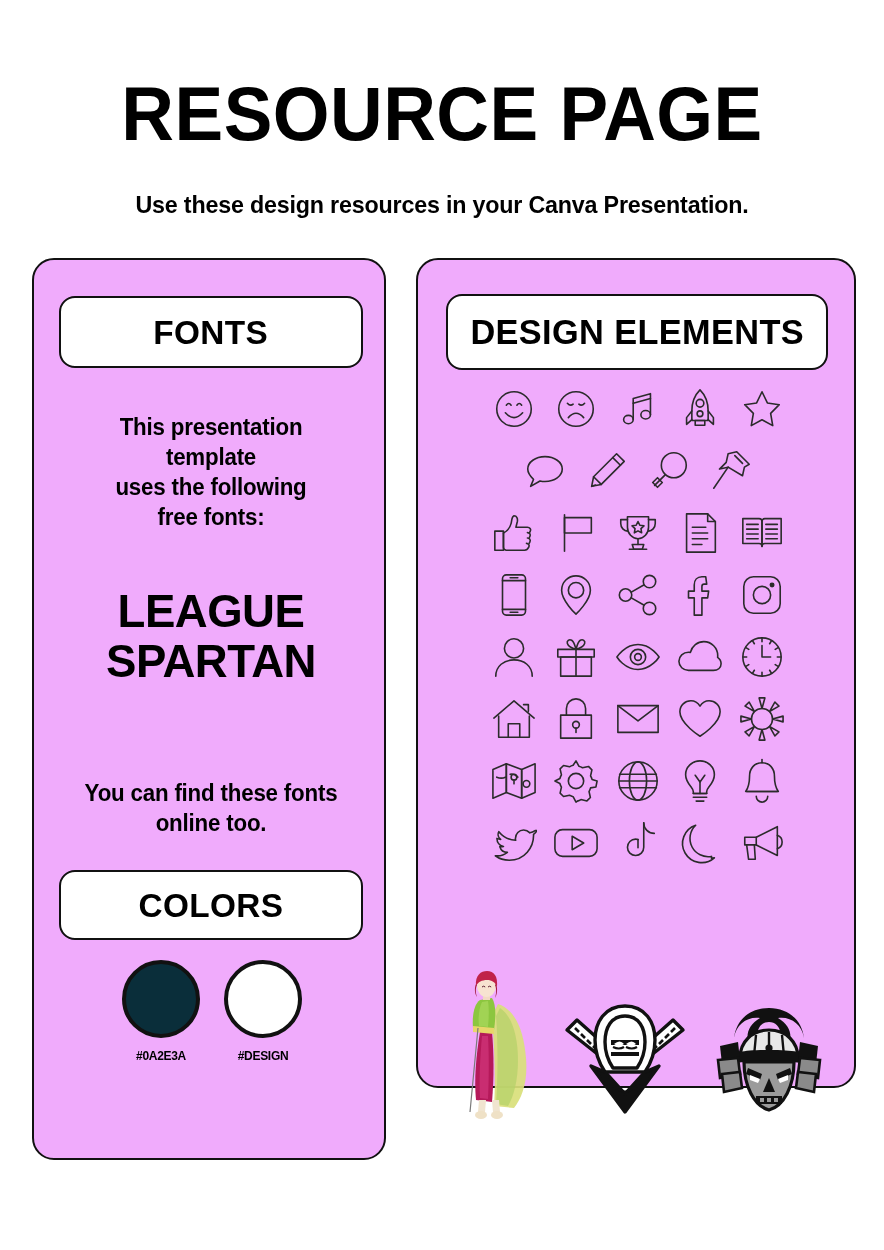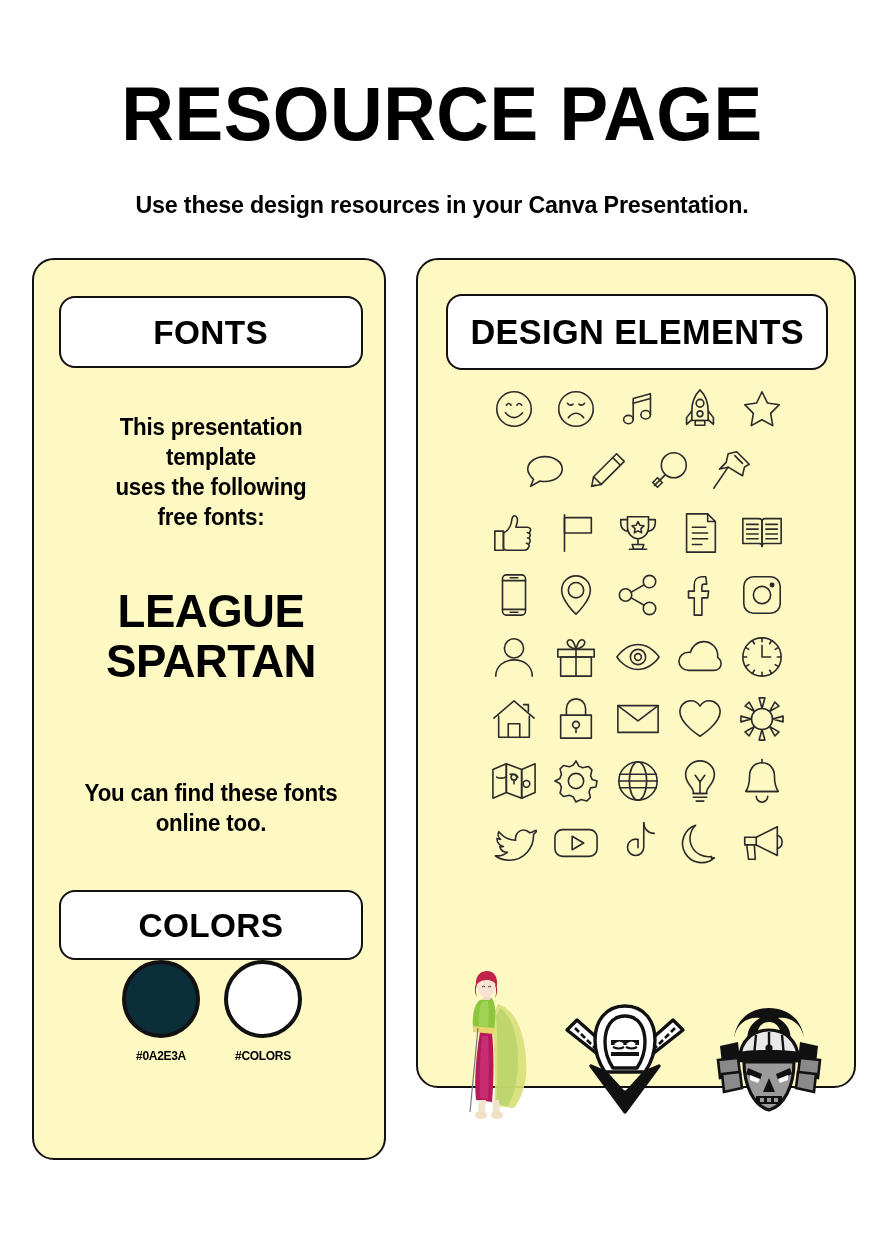--- a/index.html
+++ b/index.html
@@ -43,21 +43,21 @@
     letter-spacing: -0.2px;
     transform: scaleX(0.97);
     color: #000;
   }
 
   
   .card {
     position: absolute;
     border: 2.2px solid #111111;
     border-radius: 22px;
-    background: #fef9c3;
+    background: #f0abfc;
     box-sizing: border-box;
   }
   #card-fonts  { left: 32px;  top: 258px; width: 354px; height: 902px; }
   #card-design { left: 416px; top: 258px; width: 440px; height: 830px; }
 
   
   .pill {
     position: absolute;
     border: 2.2px solid #111111;
     border-radius: 16px;
@@ -70,21 +70,21 @@
   .pill-label {
     font-family: "Liberation Sans Narrow", "Liberation Sans", sans-serif;
     font-weight: 700;
     font-size: 34px;
     line-height: 34px;
     letter-spacing: 0.4px;
     transform: scaleX(0.98);
     white-space: nowrap;
   }
   #pill-fonts  { left: 25px;  top: 36px;  width: 304px; height: 72px; }
-  #pill-colors { left: 25px;  top: 610px; width: 304px; height: 70px; margin-top: 20px; }
+  #pill-colors { left: 25px;  top: 610px; width: 304px; height: 70px; }
   #pill-design { left: 28px;  top: 34px;  width: 382px; height: 76px; }
   #pill-design .pill-label { font-size: 35px; }
 
   
   .fonts-intro {
     position: absolute;
     left: 10px;
     top: 152px;
     width: 334px;
     text-align: center;
@@ -238,21 +238,21 @@
     <span class="pill-label">COLORS</span>
   </div>
 
   <div class="swatch-row">
     <div class="swatch-item">
       <div class="swatch-dot" style="background: rgb(10, 46, 58); border: 4px solid rgb(17, 17, 17);"></div>
       <div class="swatch-hex">#0A2E3A</div>
     </div>
     <div class="swatch-item">
       <div class="swatch-dot" style="background: rgb(255, 255, 255); border: 4px solid rgb(17, 17, 17);"></div>
-      <div class="swatch-hex">#COLORS</div>
+      <div class="swatch-hex">#DESIGN</div>
     </div>
   </div>
 
 </div>
 
 <div class="card" id="card-design">
 
   <div class="pill" id="pill-design">
     <span class="pill-label">DESIGN ELEMENTS</span>
   </div>

